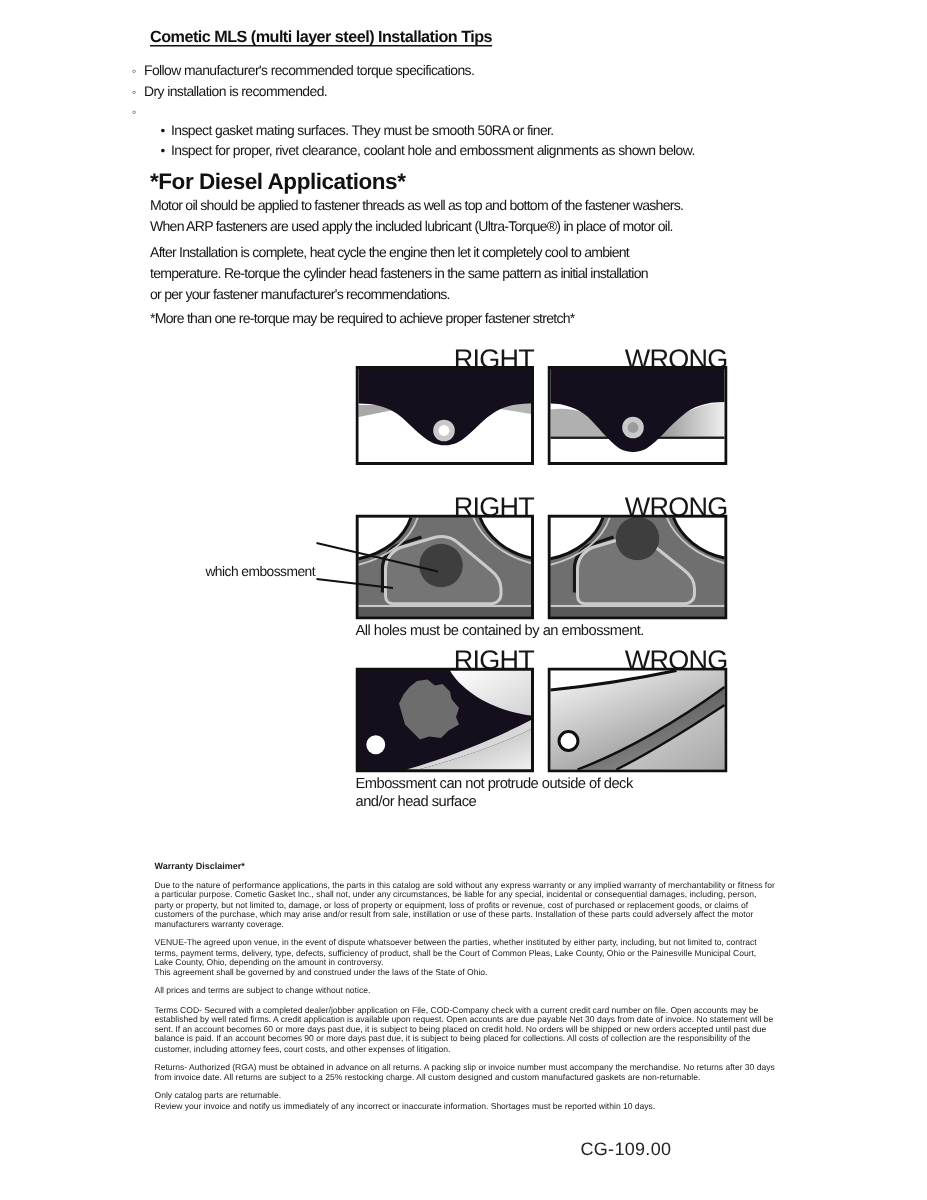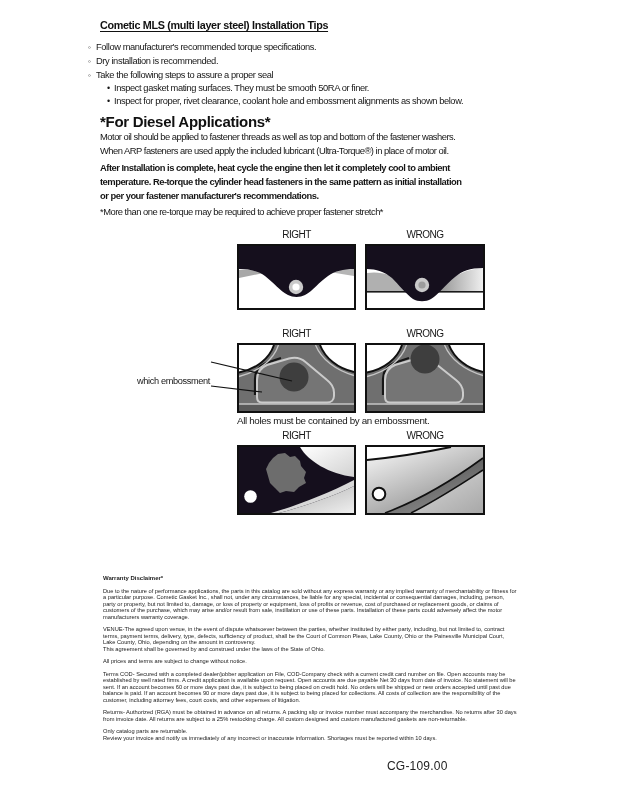--- a/index.html
+++ b/index.html
@@ -10,22 +10,22 @@
   .bullets{position:absolute;left:88px;top:41px;font-size:9.3px;letter-spacing:-0.4px;
            line-height:12.8px;color:#161616;}
   .brow{display:flex;align-items:baseline;}
   .brow .m{width:8px;flex:0 0 8px;font-size:8px;}
   .brow.sub{padding-left:19px;}
   .brow.sub .m{width:7px;flex:0 0 7px;font-size:9px;}
   .diesel-h{position:absolute;left:100px;top:113px;margin:0;font-size:15px;font-weight:bold;
             letter-spacing:-0.3px;color:#111;}
   .body{position:absolute;left:100px;margin:0;font-size:9.4px;letter-spacing:-0.5px;
         line-height:13.8px;white-space:pre-line;color:#161616;}
-  .p1{top:130px;} .p2{top:161px;font-weight:bold;} .note{top:205px;text-align:center;}
-  .lbl{position:absolute;font-size:10px;letter-spacing:-0.5px;text-align:center;color:#161616;}
+  .p1{top:130px;} .p2{top:161px;} .note{top:205px;text-align:center;}
+  .lbl{position:absolute;font-size:18px;letter-spacing:-0.5px;text-align:right;color:#161616;}
   .lbl.c1{left:237px;width:119px;} .lbl.c2{left:365px;width:120px;}
   .lr1{top:229px;} .lr2{top:328px;} .lr3{top:430px;}
   .bx{position:absolute;display:block;}
   .bx.c1{left:237px;} .bx.c2{left:365px;}
   .br1{top:244px;} .br2{top:343px;} .br3{top:445px;}
   .cap{position:absolute;left:237px;font-size:9.8px;letter-spacing:-0.35px;line-height:11.8px;
        white-space:pre-line;color:#161616;}
   .cap1{top:312px;} .cap2{top:415px;} .cap3{top:517px;}
   .ann{position:absolute;left:90px;width:120px;text-align:right;font-size:9.2px;
        letter-spacing:-0.35px;line-height:11.5px;white-space:pre-line;color:#161616;}
@@ -48,21 +48,20 @@
     <div class="brow">
       <span class="m">◦</span>
       <span>Follow manufacturer's recommended torque specifications.</span>
     </div>
     <div class="brow">
       <span class="m">◦</span>
       <span>Dry installation is recommended.</span>
     </div>
     <div class="brow">
       <span class="m">◦</span>
-      <span>Take the following steps to assure a proper seal</span>
     </div>
     <div class="brow sub">
       <span class="m">•</span>
       <span>Inspect gasket mating surfaces.  They must be smooth 50RA or finer.</span>
     </div>
     <div class="brow sub">
       <span class="m">•</span>
       <span>Inspect for proper, rivet clearance, coolant hole and embossment alignments as shown below.</span>
     </div>
   </div>
@@ -192,20 +191,22 @@
     <path d="M2,15 C32,12 62,7 86,2 L118,2 L118,13 C88,35 52,56 20,68 L2,68 Z" fill="url(#lgC)"></path>
     <path d="M2,15 C32,12 62,7 86,2" stroke="#101010" stroke-width="2" fill="none"></path>
     <path d="M118,25 C98,38 74,54 46,68 L118,68 Z" fill="url(#lgE)"></path>
     <path d="M118,13 C88,35 52,56 20,68 L46,68 C74,54 98,38 118,25 Z" fill="url(#lgD)"></path>
     <path d="M118,13 C88,35 52,56 20,68" stroke="#101010" stroke-width="1.6" fill="none"></path>
     <path d="M118,25 C98,38 74,54 46,68" stroke="#101010" stroke-width="1.6" fill="none"></path>
     <circle cx="14" cy="49" r="6.3" fill="#ffffff" stroke="#101010" stroke-width="2"></circle>
     <rect x="1" y="1" width="118" height="68" fill="none" stroke="#101010" stroke-width="2"></rect>
   </svg>
 
+  <div class="cap cap3">Embossment can not protrude outside of deck
+and/or head surface</div>
 
   <div class="warranty">
     <div class="wh">Warranty Disclaimer*</div>
     <p>Due to the nature of performance applications, the parts in this catalog are sold without any express warranty or any implied warranty of merchantability or fitness for a particular purpose.  Cometic Gasket Inc., shall not, under any circumstances, be liable for any special, incidental or consequential damages, including, person, party or property, but not limited to, damage, or loss of property or equipment, loss of profits or revenue, cost of purchased or replacement goods, or claims of customers of the purchase, which may arise and/or result from sale, instillation or use of these parts.  Installation of these parts could adversely affect the motor manufacturers warranty coverage.</p>
     <p>VENUE-The agreed upon venue, in the event of dispute whatsoever between the parties, whether instituted by either party, including, but not limited to, contract terms, payment terms, delivery, type, defects, sufficiency of product, shall be the Court of Common Pleas, Lake County, Ohio or the Painesville Municipal Court, Lake County, Ohio, depending on the amount in controversy.
 This agreement shall be governed by and construed under the laws of the State of Ohio.</p>
     <p>All prices and terms are subject to change without notice.</p>
     <p>Terms COD- Secured with a completed dealer/jobber application on File, COD-Company check with a current credit card number on file.  Open accounts may be established by well rated firms.  A credit application is available upon request.  Open accounts are due payable Net 30 days from date of invoice.  No statement will be sent.  If an account becomes 60 or more days past due, it is subject to being placed on credit hold.  No orders will be shipped or new orders accepted until past due balance is paid.  If an account becomes 90 or more days past due, it is subject to being placed for collections.  All costs of collection are the responsibility of the customer, including attorney fees, court costs, and other expenses of litigation.</p>
     <p>Returns- Authorized (RGA) must be obtained in advance on all returns.  A packing slip or invoice number must accompany the merchandise.  No returns after 30 days from invoice date.  All returns are subject to a 25% restocking charge.  All custom designed and custom manufactured gaskets are non-returnable.</p>
     <p>Only catalog parts are returnable.

